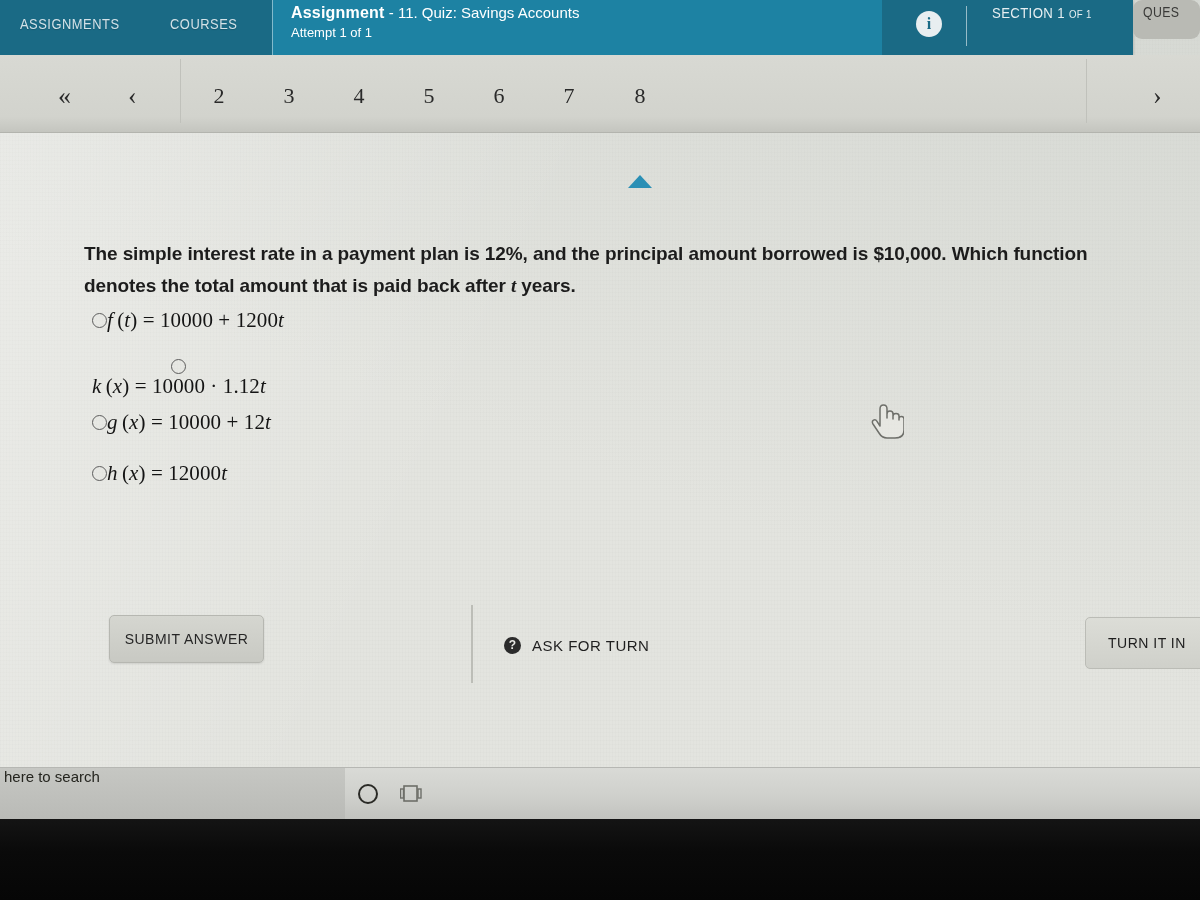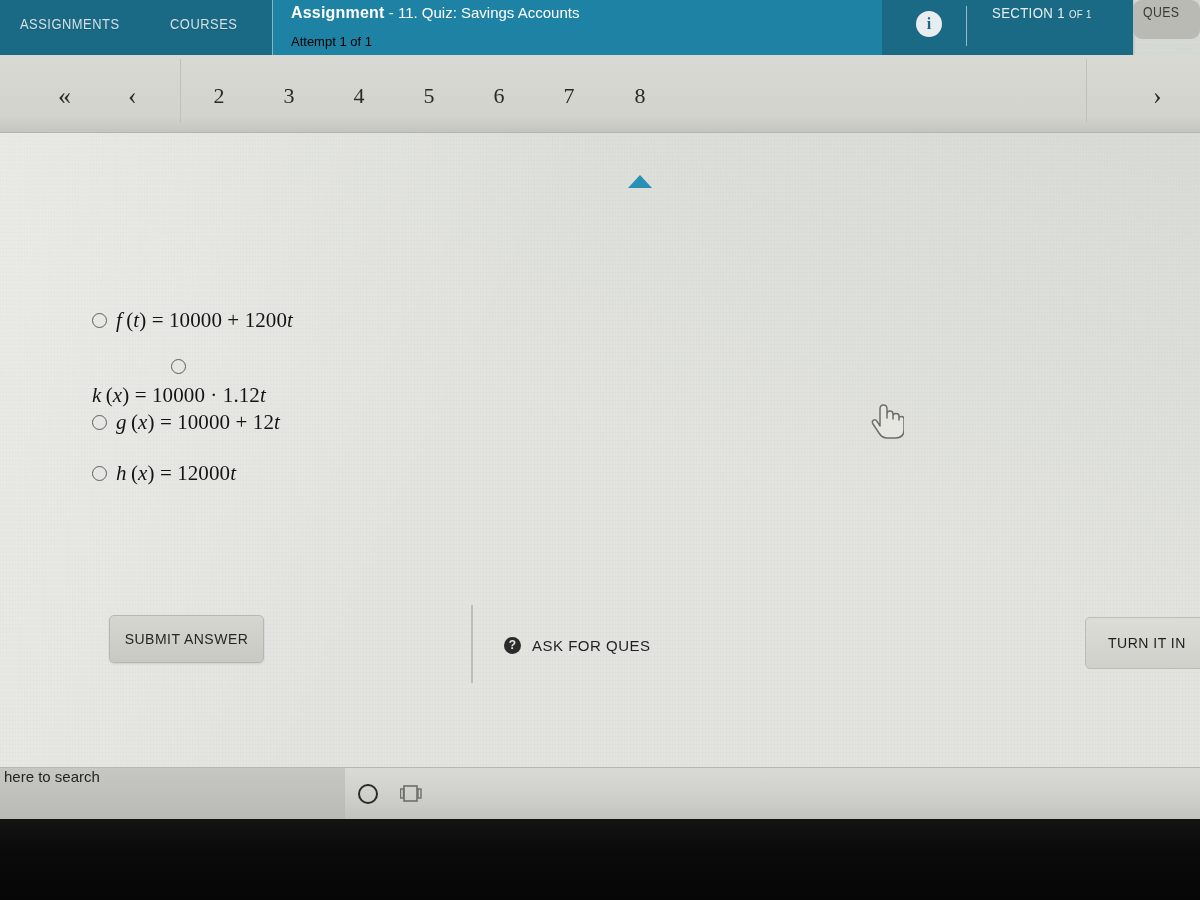--- a/index.html
+++ b/index.html
@@ -40,21 +40,21 @@
   #link-courses { left:170px; }
 
   #assignment-panel {
     position:absolute; left:272px; top:0; width:610px; height:55px;
     background:#1d82a3;
     border-left:1px solid rgba(255,255,255,0.45);
     padding:4px 0 0 18px;
   }
   #assignment-title { color:#ffffff; font-size:16px; font-weight:bold; letter-spacing:0.2px; }
   #assignment-title .sub { font-weight:normal; font-size:15px; letter-spacing:0px; }
-  #assignment-attempt { color:#000000; font-size:13px; margin-top:12px; }
+  #assignment-attempt { color:#ffffff; font-size:13px; margin-top:3px; }
 
   #info-icon {
     position:absolute; left:916px; top:11px; width:26px; height:26px;
     border-radius:50%; background:#e8eef0; color:#1a6a85;
     font-size:16px; font-weight:bold; font-family:"Liberation Serif", serif;
     text-align:center; line-height:26px;
   }
   #hdr-divider { position:absolute; left:966px; top:6px; width:1px; height:40px; background:rgba(255,255,255,0.55); }
   #section-label {
     position:absolute; left:992px; top:4px;
@@ -108,21 +108,21 @@
   
   #qtext {
     position:absolute; left:84px; top:238px; width:1075px;
     font-size:19px; font-weight:bold; color:#1c1c1c; line-height:1.68;
     letter-spacing:-0.1px;
   }
   #qtext .ital { font-family:"Liberation Serif", serif; font-style:italic; font-weight:bold; }
 
   .option {
     position:absolute; left:92px;
-    display:flex; align-items:center; gap:9px;
+    display:flex; align-items:center; 
   }
   .radio {
     width:15px; height:15px; border:1.6px solid #5d5d5d; border-radius:50%;
     background:transparent; flex:0 0 auto;
   }
   .opt-math {
     font-family:"Liberation Serif", serif; font-size:21px; color:#141414;
     letter-spacing:0.1px; white-space:nowrap;
   }
   .opt-math i { font-style:italic; }
@@ -238,20 +238,23 @@
           <div class="page-num" style="left: 274px;">3</div>
           <div class="page-num" style="left: 344px;">4</div>
           <div class="page-num" style="left: 414px;">5</div>
           <div class="page-num" style="left: 484px;">6</div>
           <div class="page-num" style="left: 554px;">7</div>
           <div class="page-num" style="left: 625px;">8</div>
         </div>
     <div class="page-marker" style="left: 628px; border-bottom-color: rgb(42, 143, 181);"></div>
       </div>
 
+    <div id="qtext">
+      <span>The simple interest rate in a payment plan is 12%, and the principal amount borrowed is $10,000. Which function denotes the total amount that is paid back after </span><span class="ital">t</span><span> years.</span>
+    </div>
 
     <div id="options">
         <div class="option" id="opt-0">
           <div class="radio"></div>
           <div class="opt-math"><i>f</i> (<i>t</i>) = 10000 + 1200<i>t</i></div>
         </div>
         <div class="option" id="opt-1">
           <div class="radio"></div>
           <div class="opt-math"><i>k</i> (<i>x</i>) = 10000 · 1.12<i>t</i></div>
         </div>
@@ -262,21 +265,21 @@
         <div class="option" id="opt-3">
           <div class="radio"></div>
           <div class="opt-math"><i>h</i> (<i>x</i>) = 12000<i>t</i></div>
         </div>
       </div>
 
     <div id="submit-answer-button">SUBMIT ANSWER</div>
     <div id="action-divider"></div>
     <div id="ask-for-help-button">
       <div id="help-icon">?</div>
-      <div id="ask-for-help-label">ASK FOR QUES</div>
+      <div id="ask-for-help-label">ASK FOR TURN</div>
     </div>
     <div id="turn-it-in-button">TURN IT IN</div>
 
     <div id="cursor">
       <svg width="36" height="42" viewBox="0 0 36 42">
         <path d="M12 26 L12 9 Q12 5 15.5 5 Q19 5 19 9 L19 18 L19 14 Q19 11 22 11 Q25 11 25 14 L25 19 L25 16 Q25 13.5 28 13.5 Q31 13.5 31 16 L31 20 L31 18.5 Q31 16.5 33.5 16.5 Q36 16.5 36 19 L36 30 Q36 38 27 38 L19 38 Q14 38 11 33 L5 24 Q3.5 21.5 5.5 20.2 Q7.5 19 9 21.3 Z" fill="rgba(236,237,232,0.55)" stroke="#6e6f6a" stroke-width="1.5" stroke-linejoin="round"></path>
       </svg>
     </div>
   </div>
 

